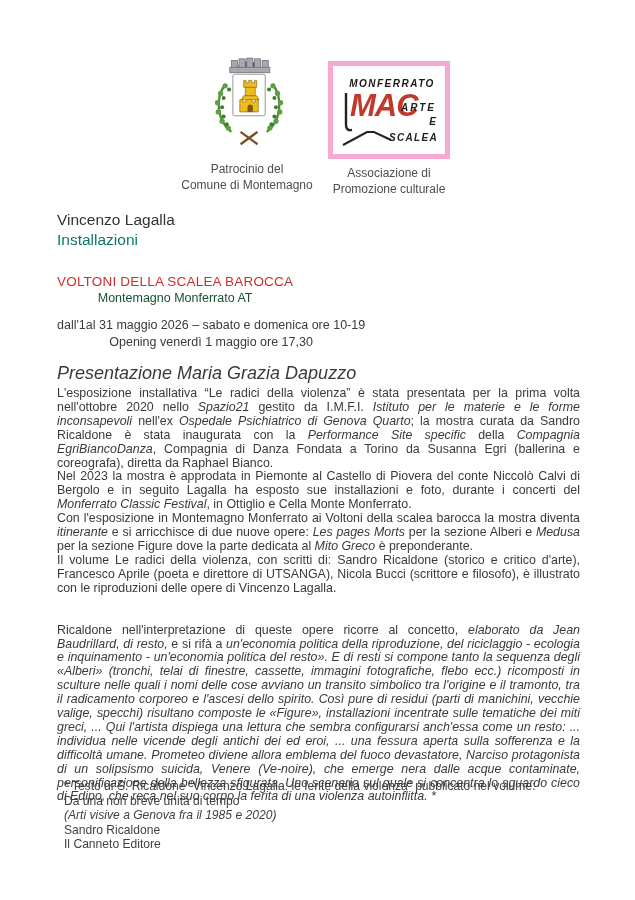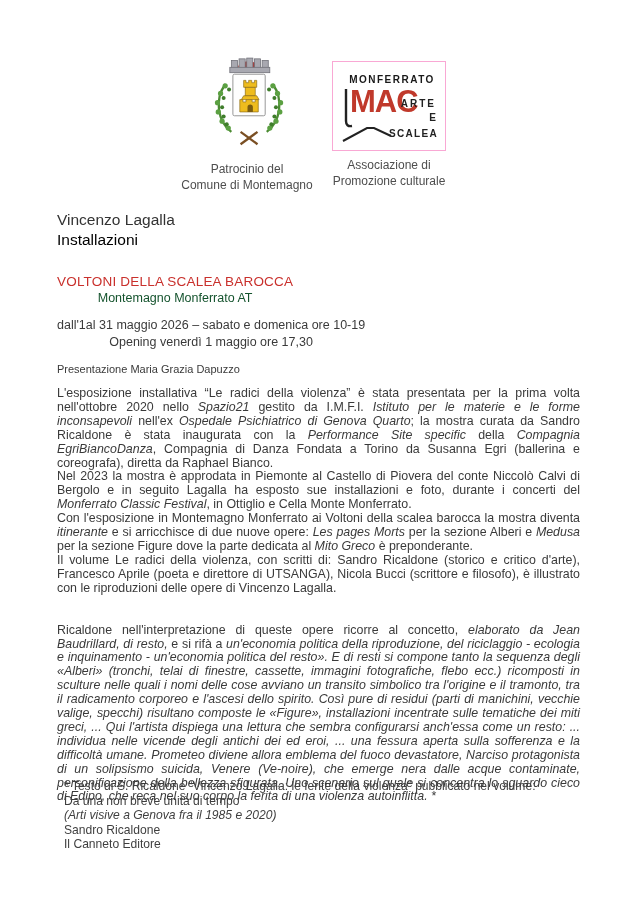--- a/index.html
+++ b/index.html
@@ -15,45 +15,45 @@
   
   .logo-col{position:absolute;top:55px;text-align:center;}
   .logo-col.left{left:168px;width:158px;}
   .logo-col.right{left:308px;width:162px;}
   .logo-caption{
     margin-top:6px;font-size:12px;line-height:16px;color:#4e4e4e;
   }
   .coa-wrap{height:100px;display:flex;align-items:flex-start;justify-content:center;}
   .mac-box{
     position:relative;width:112px;height:88px;margin:6px auto 6px;
-    background:#fff;border:1px solid #f9a8d4;
+    background:#fff;border:5px solid #f9a8d4;font-style:italic;
   }
   .mac-monferrato{
     position:absolute;top:12px;left:12px;right:6px;
     font-size:10px;font-weight:bold;letter-spacing:1.5px;color:#191919;
     text-align:center;white-space:nowrap;
   }
   .mac-mac{
     position:absolute;top:22px;left:17px;
     font-size:31px;font-weight:800;letter-spacing:-1px;color:#c0392b;
   }
   .mac-arte{position:absolute;top:36px;right:9px;font-size:10px;font-weight:bold;letter-spacing:2px;color:#222;}
   .mac-e{position:absolute;top:50px;right:9px;font-size:10px;font-weight:bold;color:#222;}
   .mac-cultura{position:absolute;bottom:11px;right:7px;font-size:10px;font-weight:bold;letter-spacing:1.3px;color:#222;}
   .mac-svg{position:absolute;inset:0;}
   
   .title-block{position:absolute;left:57px;top:210px;font-size:15.5px;line-height:20px;}
   .artist{color:#333;}
   .work-title{color:#c9302c;font-weight:bold;font-style:italic;}
-  .subtitle{color:#000000;}
+  .subtitle{color:#0f766e;}
   .venue-block{position:absolute;left:57px;top:273px;text-align:center;}
   .venue{color:#c9302c;font-size:13.5px;letter-spacing:.2px;line-height:17px;}
   .location{color:#14532d;font-size:12.5px;line-height:16px;}
   .dates-block{position:absolute;left:57px;top:317px;font-size:12.5px;line-height:16.5px;text-align:center;}
-  .presentation{position:absolute;left:57px;top:363px;font-size:11px;}
+  .presentation{position:absolute;left:57px;top:363px;font-size:18px;font-style:italic;}
   
   .body-text{position:absolute;left:57px;top:387px;width:523px;}
   .body-text p{
     margin:0;text-align:justify;
     font-size:12.4px;line-height:13.9px;color:#3a3a3a;
   }
   .body-text p + p{margin-top:28px;}
   .body-text em{font-style:italic;}
   
   .footer{position:absolute;left:64px;top:779px;font-size:12.1px;line-height:14.6px;color:#3f3f3f;}

